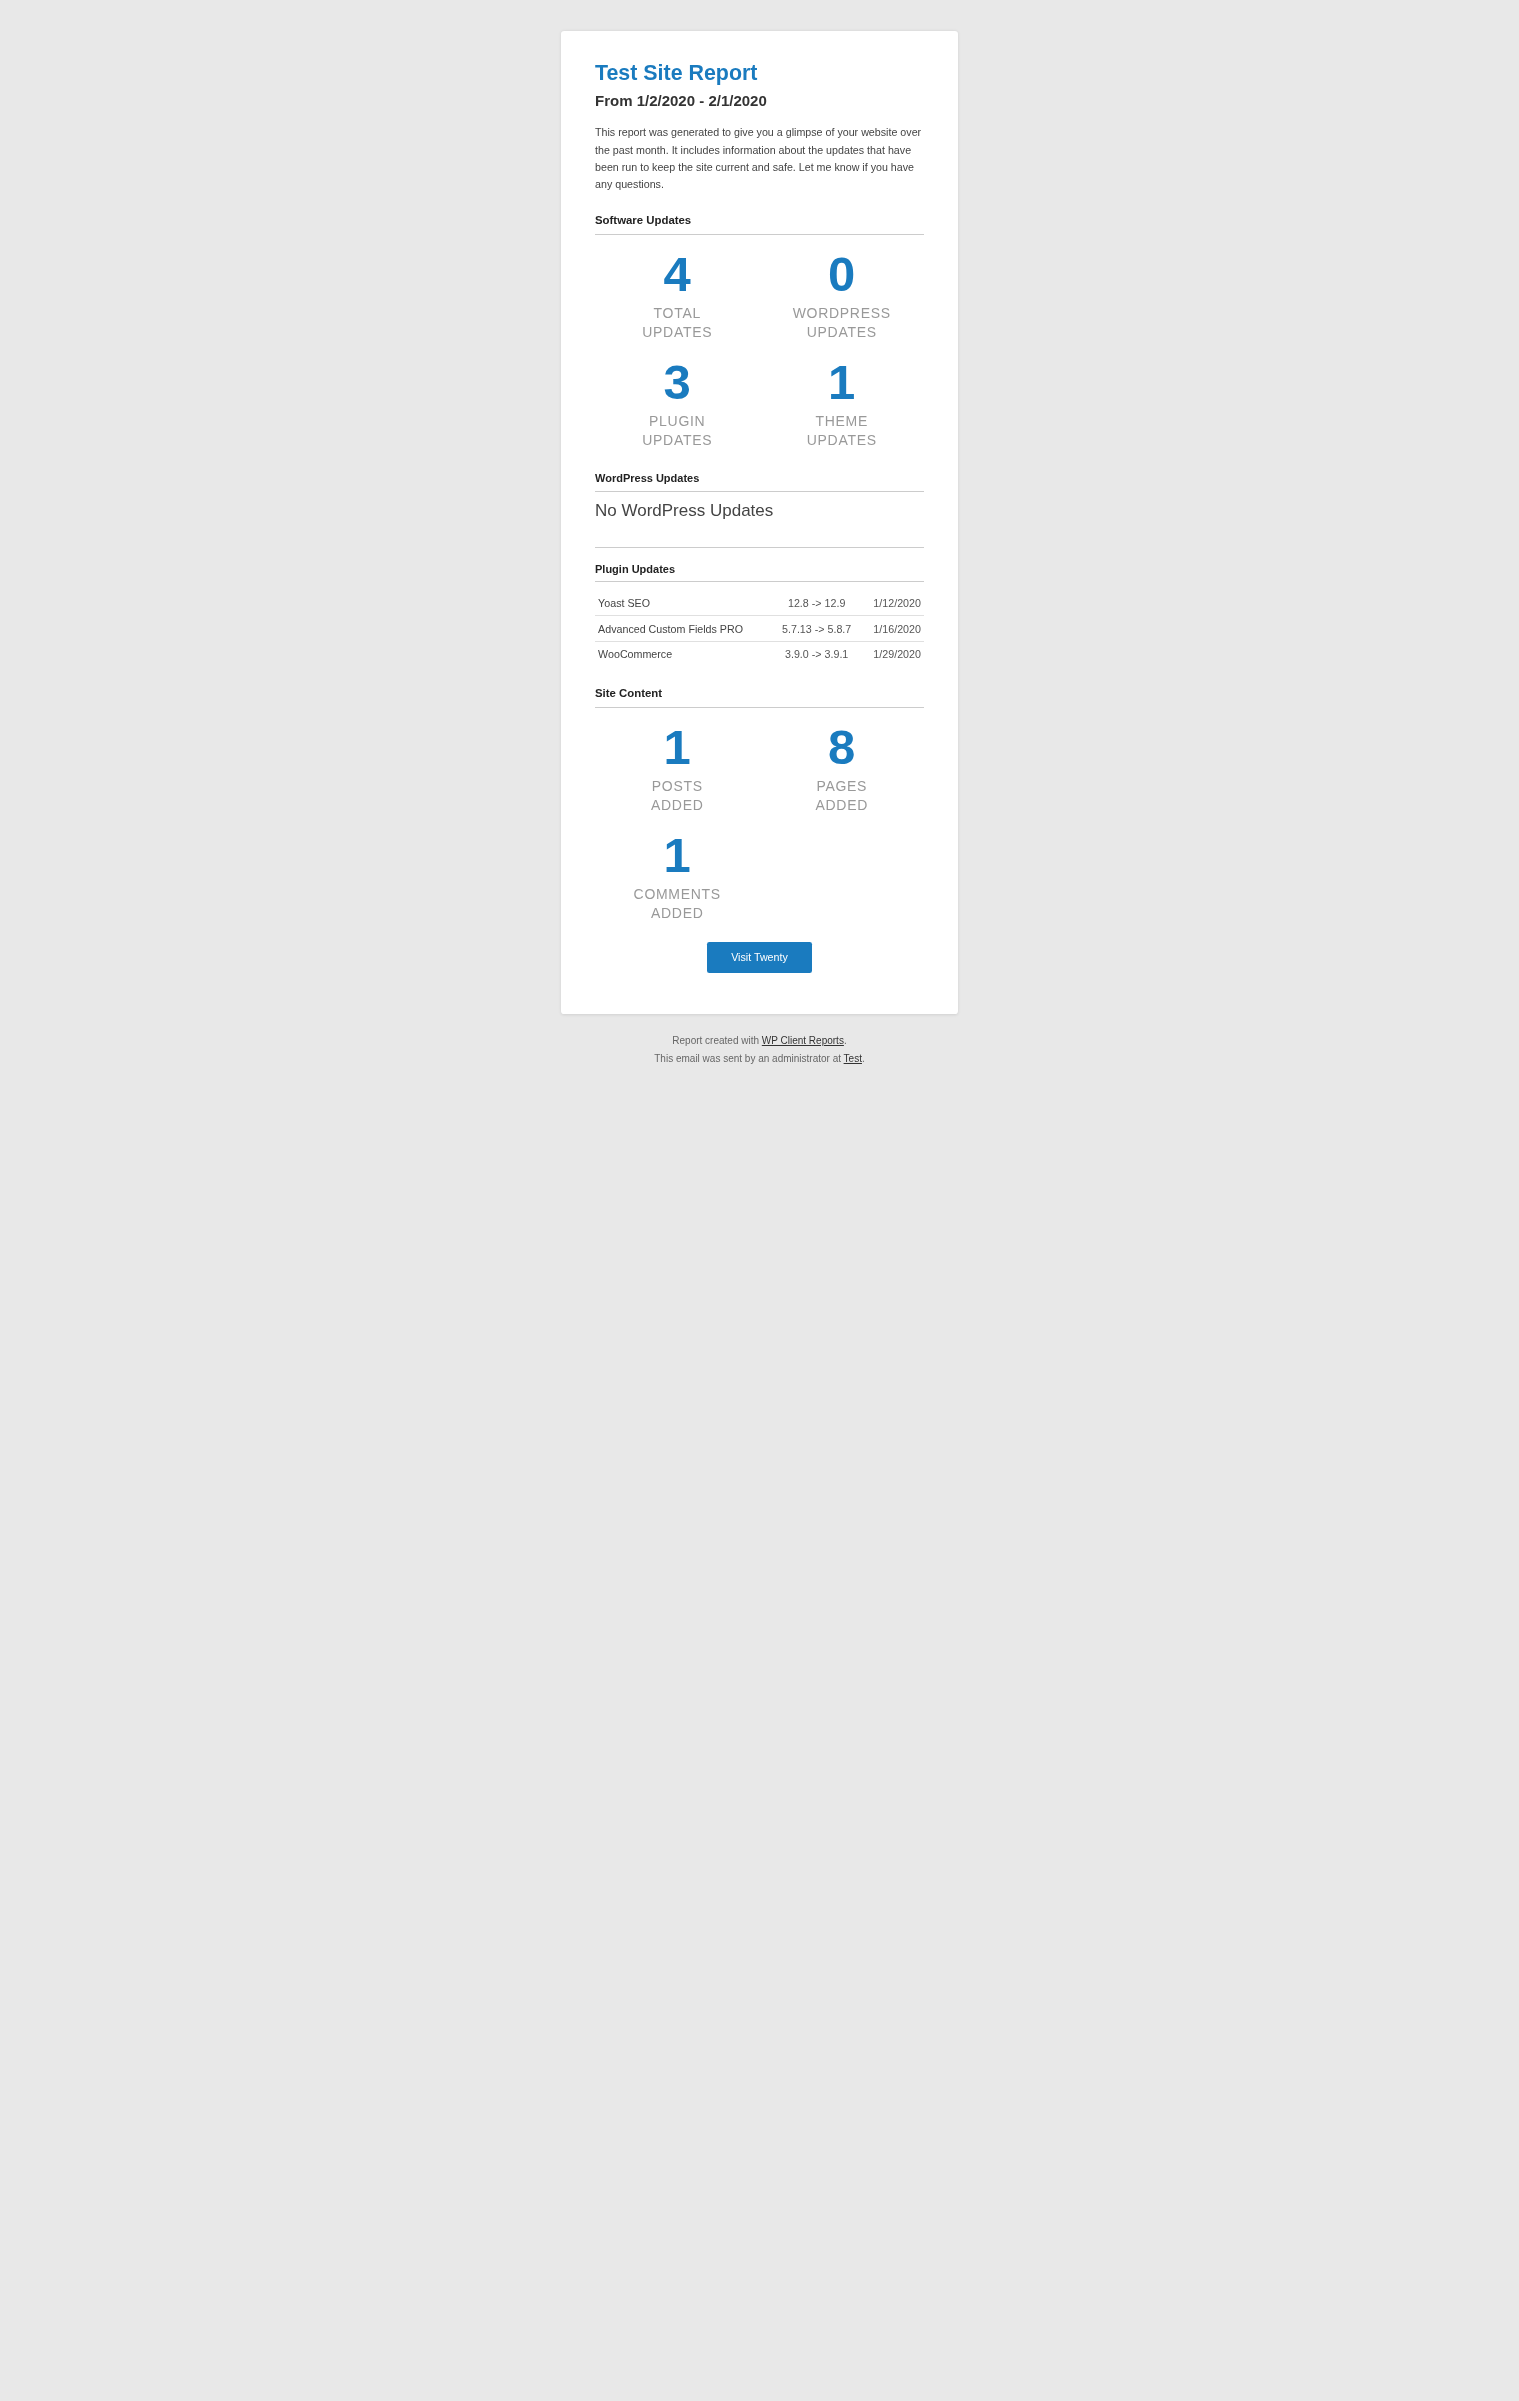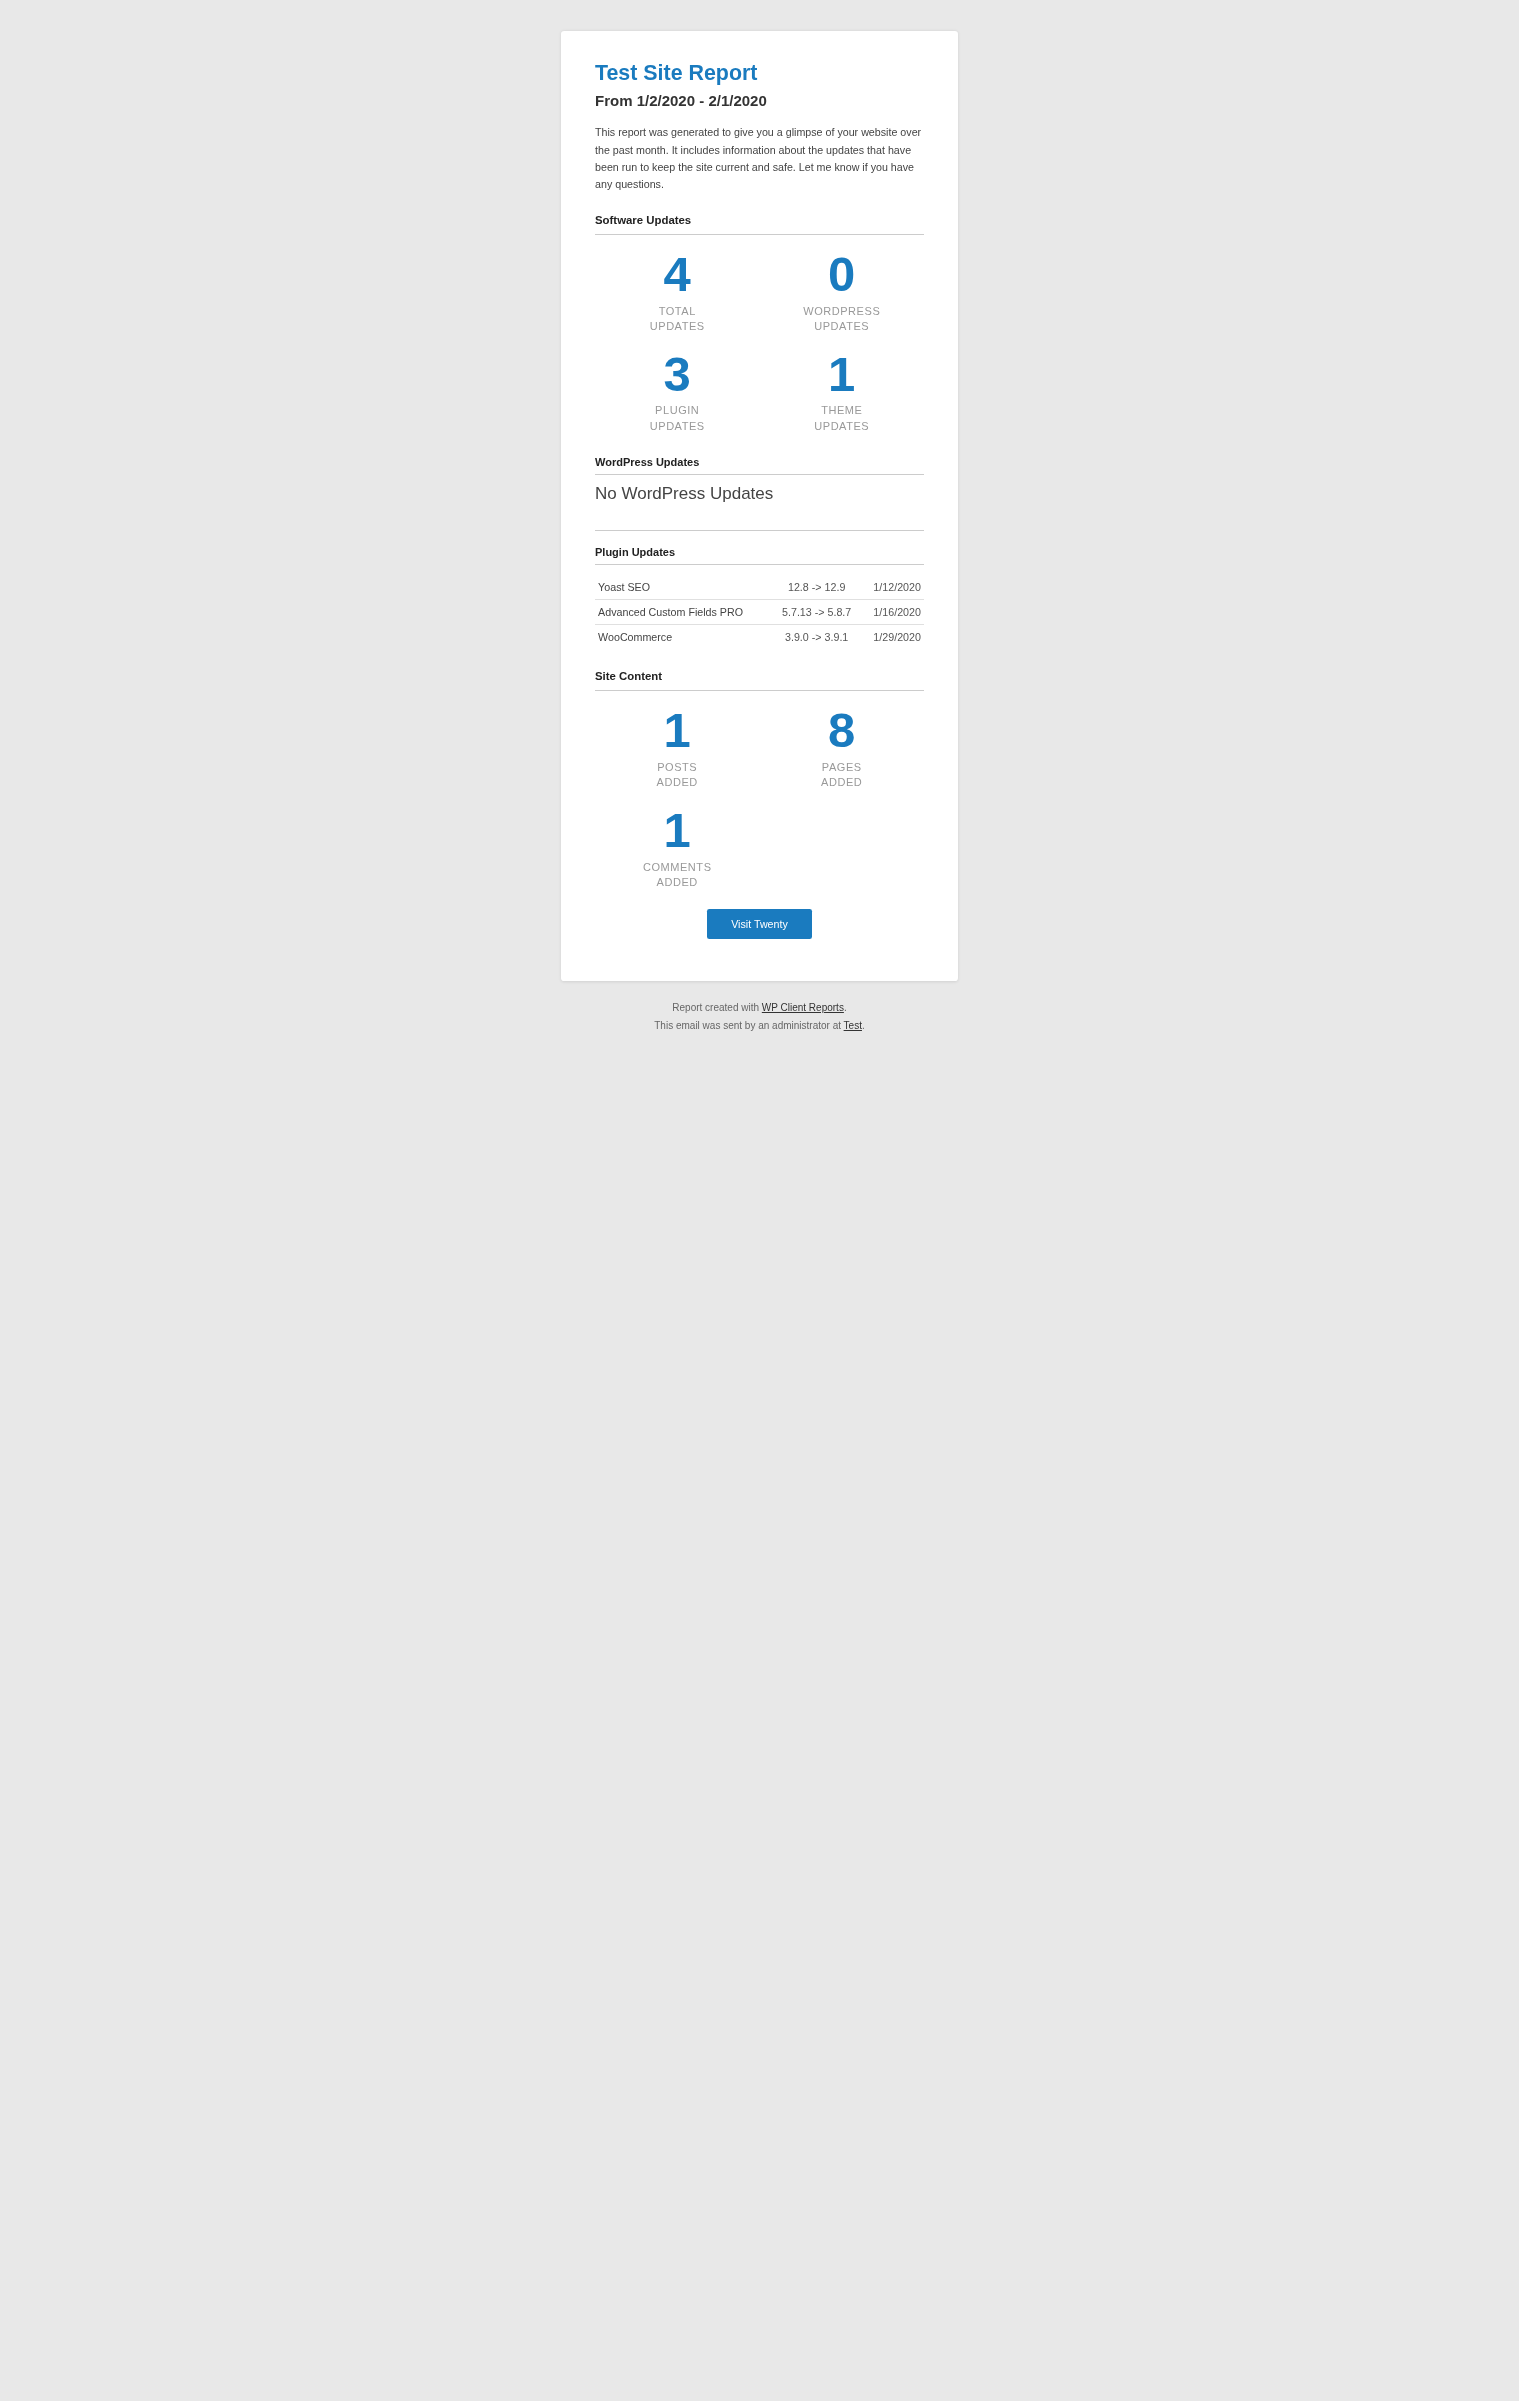--- a/index.html
+++ b/index.html
@@ -59,21 +59,21 @@
       flex-direction: column;
       align-items: center;
     }
     .stat-number {
       font-size: 49px;
       font-weight: 700;
       color: #1a7bbf;
       line-height: 1;
     }
     .stat-label {
-      font-size: 11px;
+      font-size: 14px;
       color: #999;
       letter-spacing: 0.05em;
       text-transform: uppercase;
       margin-top: 4.6px;
       line-height: 1.4;
       text-align: center;
     }
     .subsection-title {
       font-size: 11px;
       font-weight: 700;

